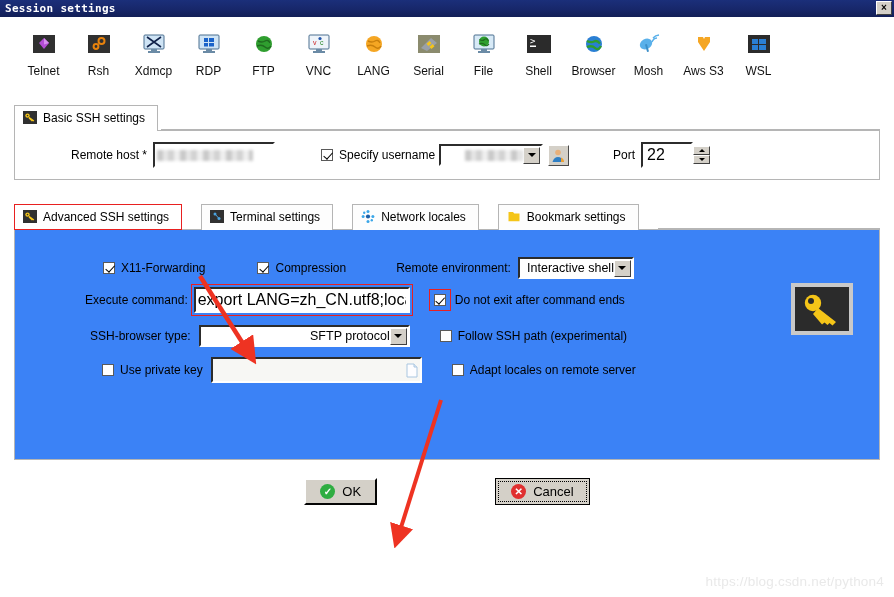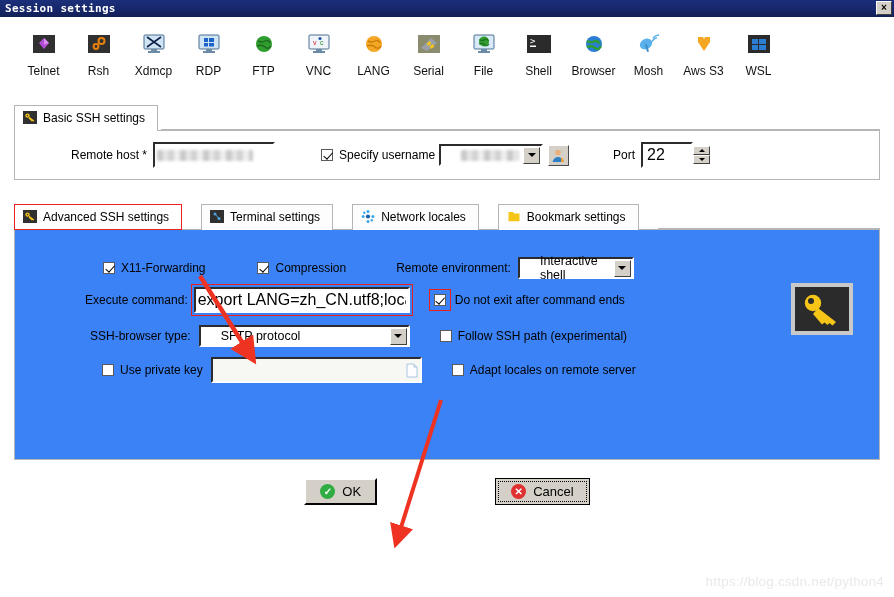--- a/index.html
+++ b/index.html
@@ -121,22 +121,22 @@
     filter: blur(1.6px);
     height: 11px;
     border-radius: 1px;
   }
   .combo {
     border: 2px inset #c8c8c8;
     border-top-color:#808080; border-left-color:#808080;
     border-right-color:#ffffff; border-bottom-color:#ffffff;
     background:#fff;
     height: 22px;
-    display:flex; align-items:center; justify-content:space-between;
-    padding-left:20px;
+    display:flex; align-items:center; justify-content:flex-end;
+    padding-left:4px;
     font-size:12.5px;
   }
   .combo-arrow {
     width: 17px; height: 17px; margin-right:1px;
     background:#d4d0c8;
     border:1px solid #ffffff;
     border-right-color:#404040; border-bottom-color:#404040;
     display:flex; align-items:center; justify-content:center;
     flex:none;
   }

